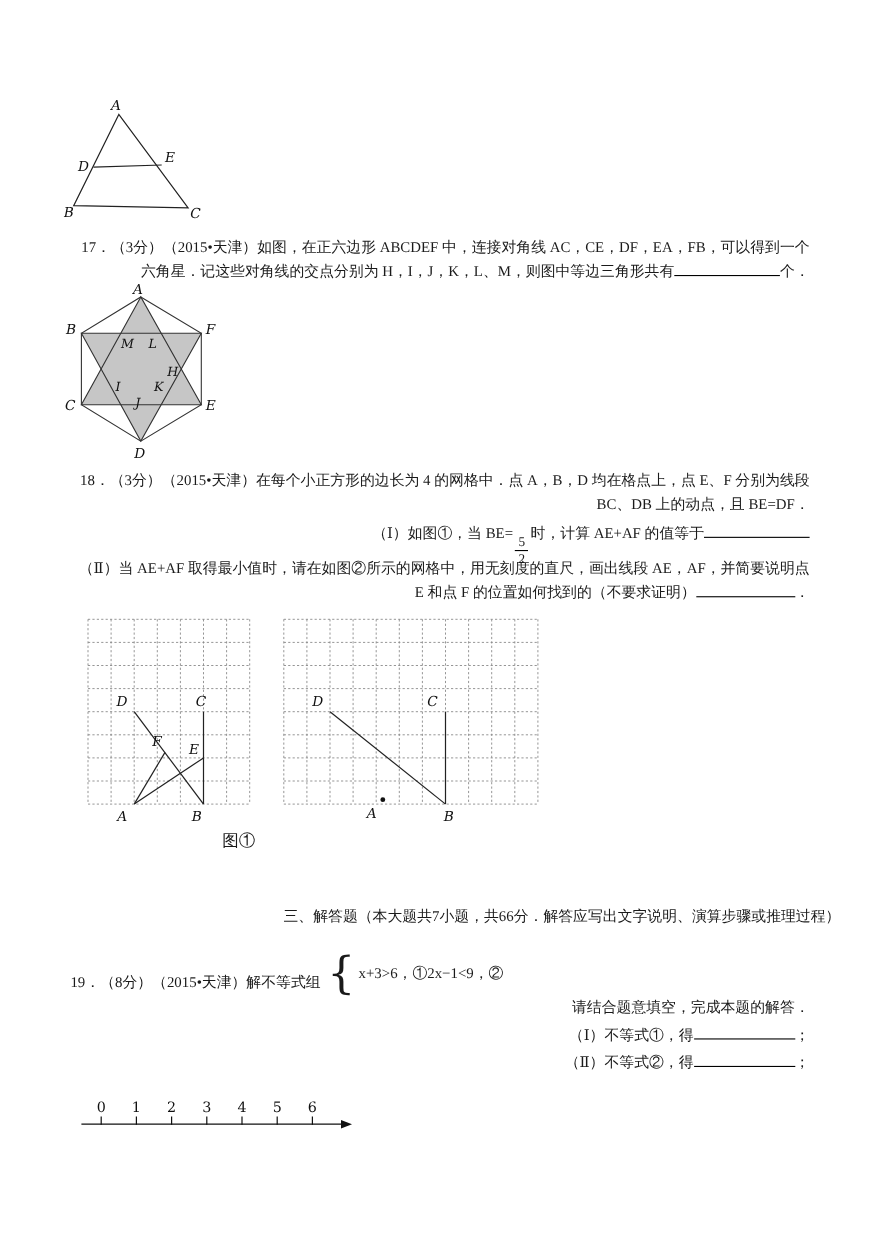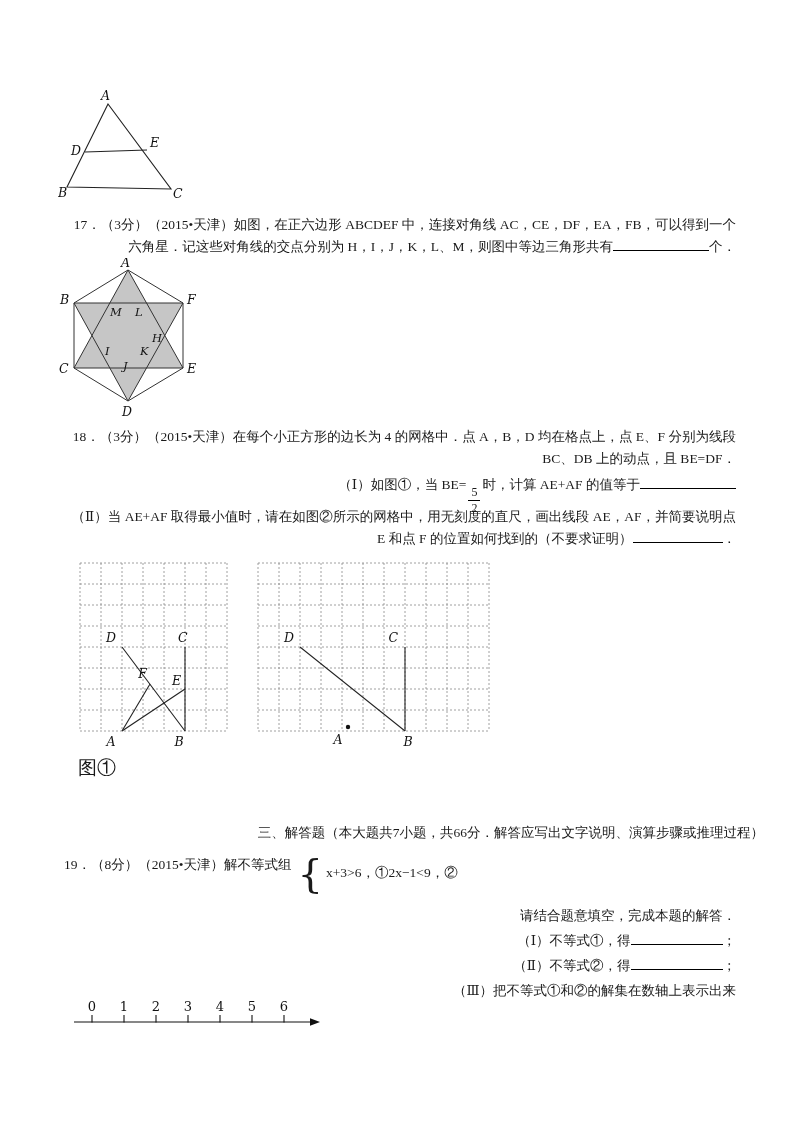--- a/index.html
+++ b/index.html
@@ -3,32 +3,32 @@
 <meta charset="utf-8">
 <style>
   *{margin:0;padding:0;box-sizing:border-box}
   html,body{background:#ffffff}
   .page{position:relative;width:794px;height:1123px;background:#fff;overflow:hidden;
         font-family:"Liberation Serif","DejaVu Serif",serif;font-size:13.5px;color:#1a1a1a}
   .abs{position:absolute}
   .txt{line-height:22px;text-align:right}
   .bold{font-weight:400}
   .blank{display:inline-block;width:92px;height:14px;border-bottom:1px solid #000;vertical-align:baseline}
-  .caption{text-align:left;font-size:19px}
+  .caption{text-align:right;font-size:15px}
   .frac{display:inline-flex;flex-direction:column;align-items:center;vertical-align:-7px;line-height:1.05;font-size:12px;margin:0 2px}
   .frac .num{border-bottom:1px solid #000;padding:0 3px 1px}
   .frac .den{padding-top:1px}
   svg text{font-family:"DejaVu Serif","Liberation Serif",serif;font-style:italic;font-size:12.5px;fill:#111}
   svg .shape{fill:none;stroke:#222;stroke-width:1.1}
   svg .griddash{fill:none;stroke:#888;stroke-width:0.8;stroke-dasharray:2 2}
   svg .starfill{fill:#c6c6c6;stroke:none}
   svg .staredge{fill:none;stroke:#333;stroke-width:1}
   svg .nl{stroke:#111;stroke-width:1.1}
   svg .nl-num{font-style:normal;font-size:13px}
-  .q19-line{display:flex;align-items:flex-start}
+  .q19-line{display:flex;align-items:flex-end}
   .system{display:inline-flex;align-items:center;margin-left:6px}
   .brace{font-family:"DejaVu Serif",serif;font-size:40px;font-weight:300;line-height:0.85;margin-right:3px}
   .sys-rows{display:inline-flex;flex-direction:row;line-height:20px}
 </style>
 </head>
 <body>
 
 <div class="page">
 
   <svg class="abs" style="left:58px;top:88px" width="140" height="115">
@@ -121,21 +121,20 @@
   </div>
 
   <div class="txt abs" style="left:64px;top:905px;width:672px">请结合题意填空，完成本题的解答．</div>
 
   <div class="txt abs" style="left:64px;top:930px;width:672px">
     <span>（Ⅰ）不等式①，得</span><span class="blank"></span><span>；</span>
   </div>
   <div class="txt abs" style="left:64px;top:955px;width:672px">
     <span>（Ⅱ）不等式②，得</span><span class="blank"></span><span>；</span>
   </div>
-  <div class="txt abs" style="left:64px;top:980px;width:672px">（Ⅲ）把不等式①和②的解集在数轴上表示出来</div>
 
   <svg class="abs" style="left:66px;top:998px" width="300" height="34">
     <line class="nl" x1="8" y1="24" x2="246" y2="24"></line>
     <polygon points="254,24 244,20.2 244,27.8" fill="#111"></polygon>
     <line class="nl" x1="26" y1="17" x2="26" y2="24.5"></line>
     <line class="nl" x1="58" y1="17" x2="58" y2="24.5"></line>
     <line class="nl" x1="90" y1="17" x2="90" y2="24.5"></line>
     <line class="nl" x1="122" y1="17" x2="122" y2="24.5"></line>
     <line class="nl" x1="154" y1="17" x2="154" y2="24.5"></line>
     <line class="nl" x1="186" y1="17" x2="186" y2="24.5"></line>

